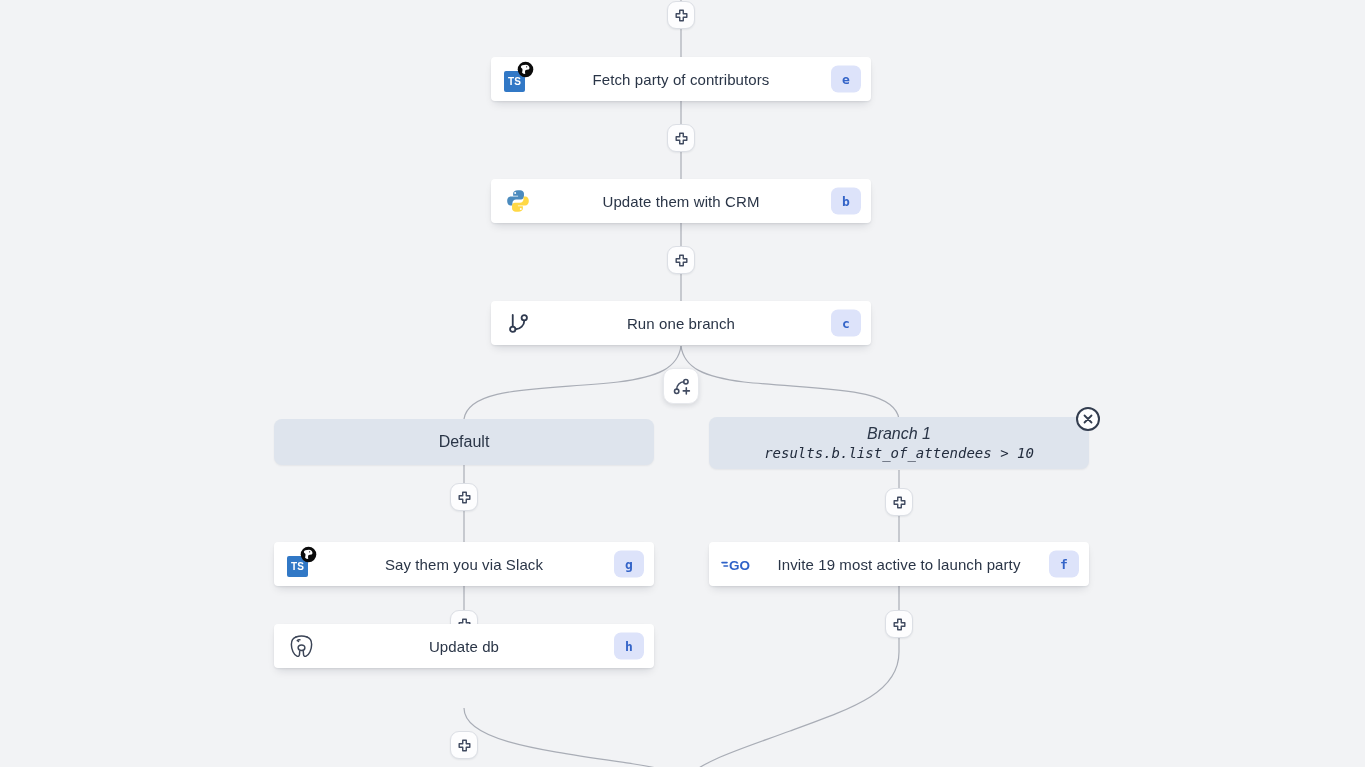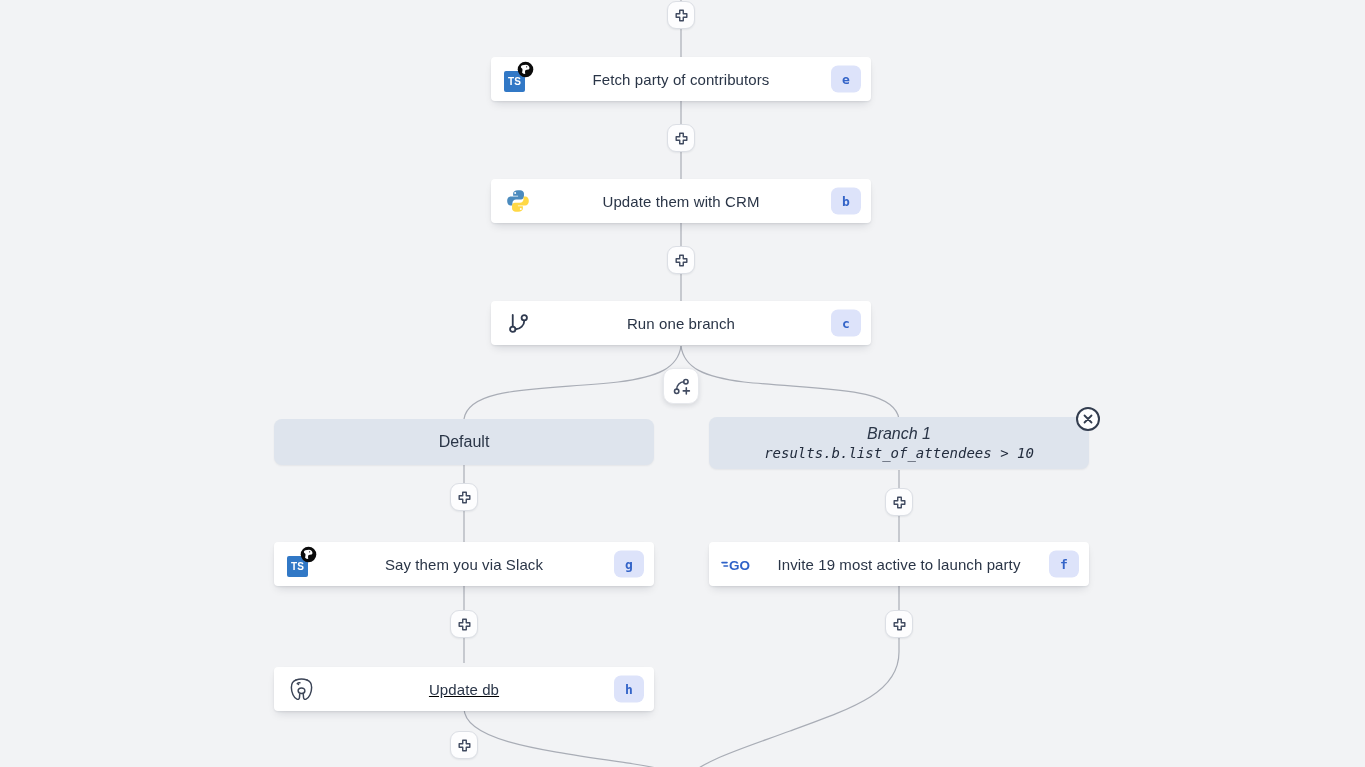--- a/index.html
+++ b/index.html
@@ -192,21 +192,21 @@
     <span class="label">Say them you via Slack</span>
     <span class="badge">g</span>
   </div>
 
   <div class="plus-btn" style="left:450px;top:610px;">
     <svg width="17" height="17" viewBox="0 0 24 24">
       <path d="M9.5 4.5h5v5h5v5h-5v5h-5v-5h-5v-5h5z" fill="#fff" stroke="#414b61" stroke-width="2" stroke-linejoin="round"></path>
     </svg>
   </div>
 
-  <div class="node" style="left:274px;top:667px;text-decoration:underline;">
+  <div class="node" style="left:274px;top:624px;">
     <span class="icon-wrap">
       <svg width="27" height="27" viewBox="0 0 24 24" fill="none" stroke="#3b4456" stroke-width="1.3" stroke-linecap="round">
         <path d="M16.9 3.6c2.7.9 4.1 3.3 4.1 6.6 0 4.6-2.2 9.3-4.9 10.4-1.3.5-2.2-.1-2.3-1.5l-.2-2.6"></path>
         <path d="M7.1 3.6C4.4 4.5 3 6.9 3 10.2c0 4.6 2.2 9.3 4.9 10.4 1.3.5 2.2-.1 2.3-1.5l.2-2.6"></path>
         <path d="M7.1 3.6C8.6 3 10.3 2.6 12 2.6s3.4.4 4.9 1"></path>
         <path d="M12 10.7c-1.9 0-3.2 1.1-3 2.6.2 1.4 1.4 2.3 3 2.3s2.9-.9 3-2.4c.1-1.5-1.1-2.5-3-2.5z"></path>
         <path d="M8.2 6.9c.5-.7 1.4-1.1 2.4-.9"></path>
         <circle cx="9.3" cy="7.6" r="0.7" fill="#3b4456" stroke="none"></circle>
       </svg>
     </span>

